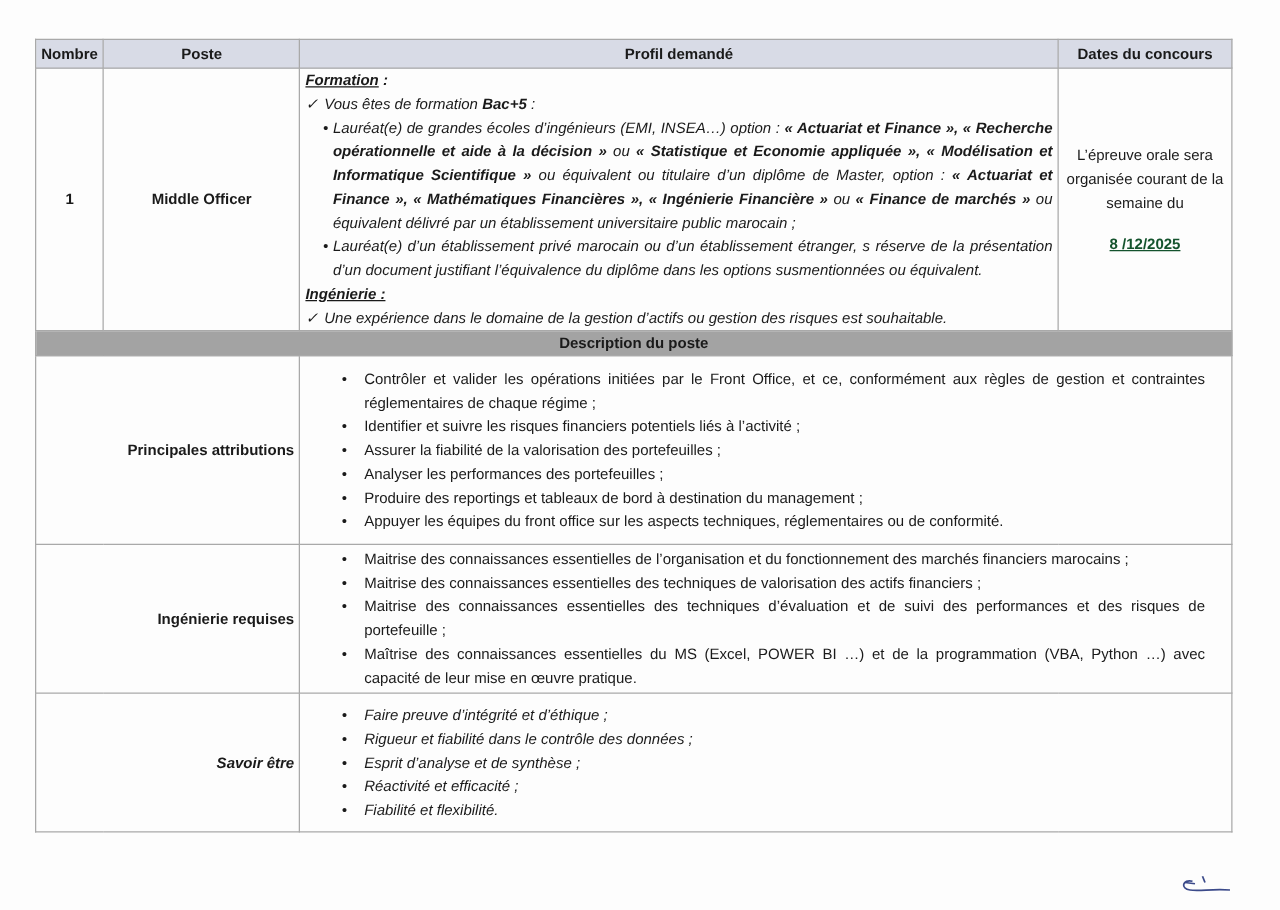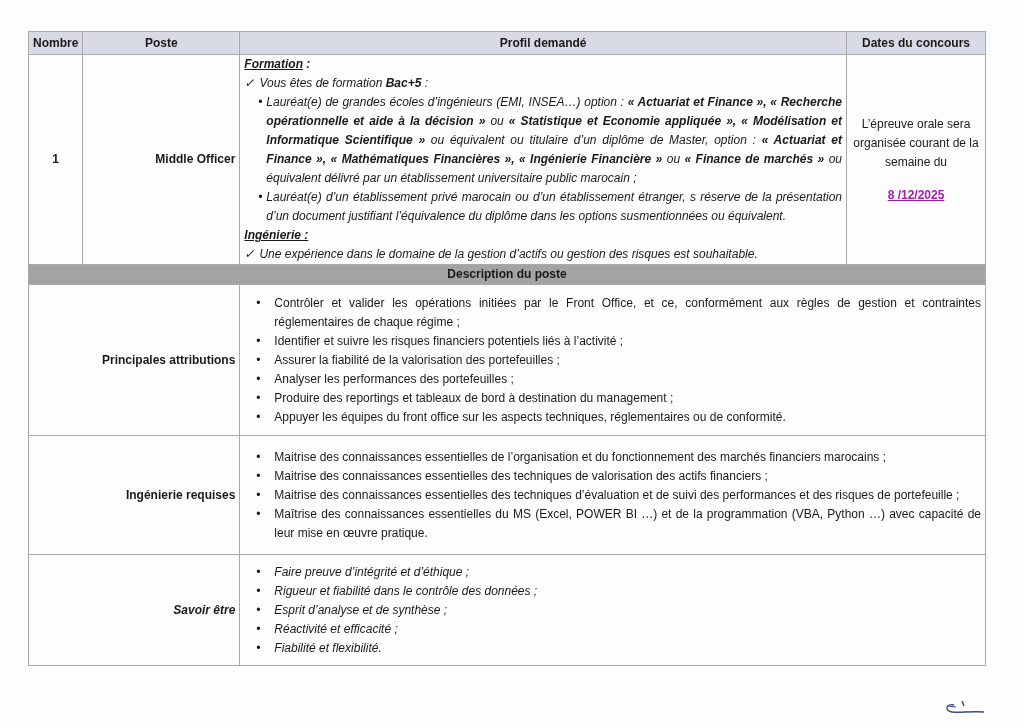--- a/index.html
+++ b/index.html
@@ -11,33 +11,33 @@
     position: absolute; left: 28px; top: 31px; width: 958px;
     border-collapse: collapse; font-size: 12px; line-height: 19px;
   }
   .sheet td, .sheet th {
     border: 1px solid #a9a9a9; padding: 0 4px; vertical-align: middle;
   }
   .hdr th {
     background: #d8dbe6; font-weight: bold; text-align: center; height: 22px;
   }
   .c-num { width: 39px; text-align: center; font-weight: bold; }
-  .c-post { width: 148px; text-align: right; font-weight: bold; }
+  .c-post { width: 148px; text-align: center; font-weight: bold; }
   .c-profil { text-align: left; font-style: italic; }
   .c-dates { width: 130px; text-align: center; }
   .sec-title { text-decoration: underline; font-weight: bold; }
   .check { display: block; }
   .check::before { content: "\2713"; margin-right: 5px; }
   .dot-list { margin: 0; padding: 0 0 0 22px; list-style: none; }
   .dot-list li { position: relative; text-align: justify; }
   .dot-list li::before { content: "\2022"; position: absolute; left: -8px; }
-  .date-link { color: #a21caf; font-weight: bold; text-decoration: underline; cursor: pointer; }
+  .date-link { color: #14532d; font-weight: bold; text-decoration: underline; cursor: pointer; }
   .band th { background: #a3a3a3; height: 18px; font-weight: bold; text-align: center; }
   .label-cell { text-align: right; font-weight: bold; width: 195px; }
-  .bullets { margin: 2px 0; padding: 0 0 0 30px; list-style: none; }
+  .bullets { margin: 2px 17px; padding: 0 0 0 30px; list-style: none; }
   .bullets li { position: relative; text-align: justify; }
   .bullets li::before { content: "\2022"; position: absolute; left: -18px; }
   .row-attr td { height: 150px; }
   .row-comp td { height: 118px; }
   .row-sav td { height: 110px; font-style: italic; }
   .signature { position: absolute; left: 940px; top: 695px; width: 52px; height: 24px; }
   b { font-weight: bold; }
 </style>
 </head>
 <body>

